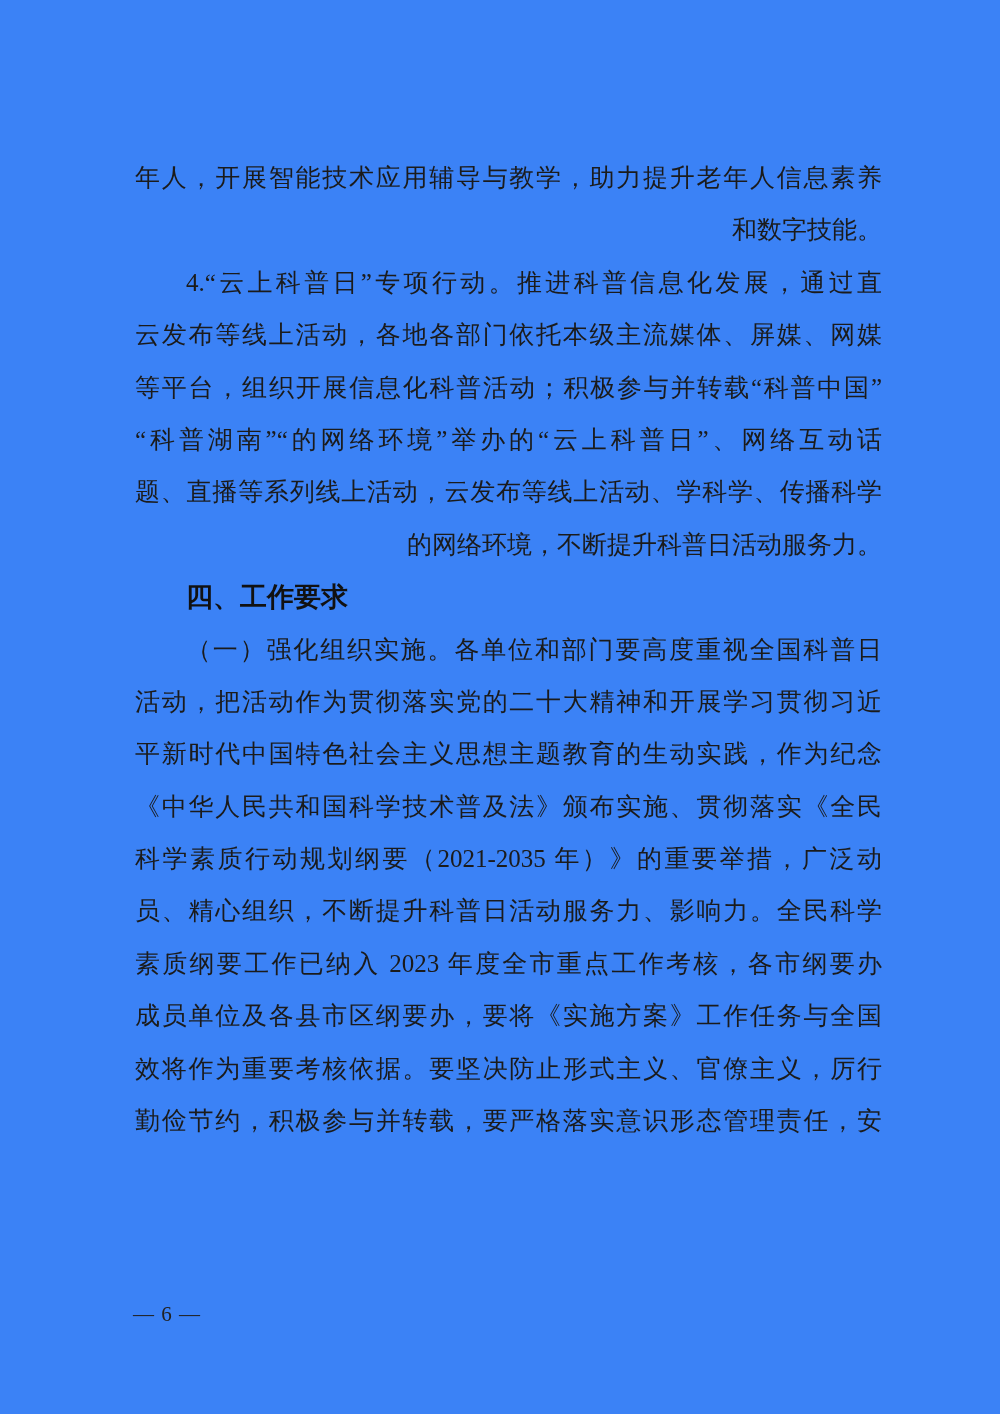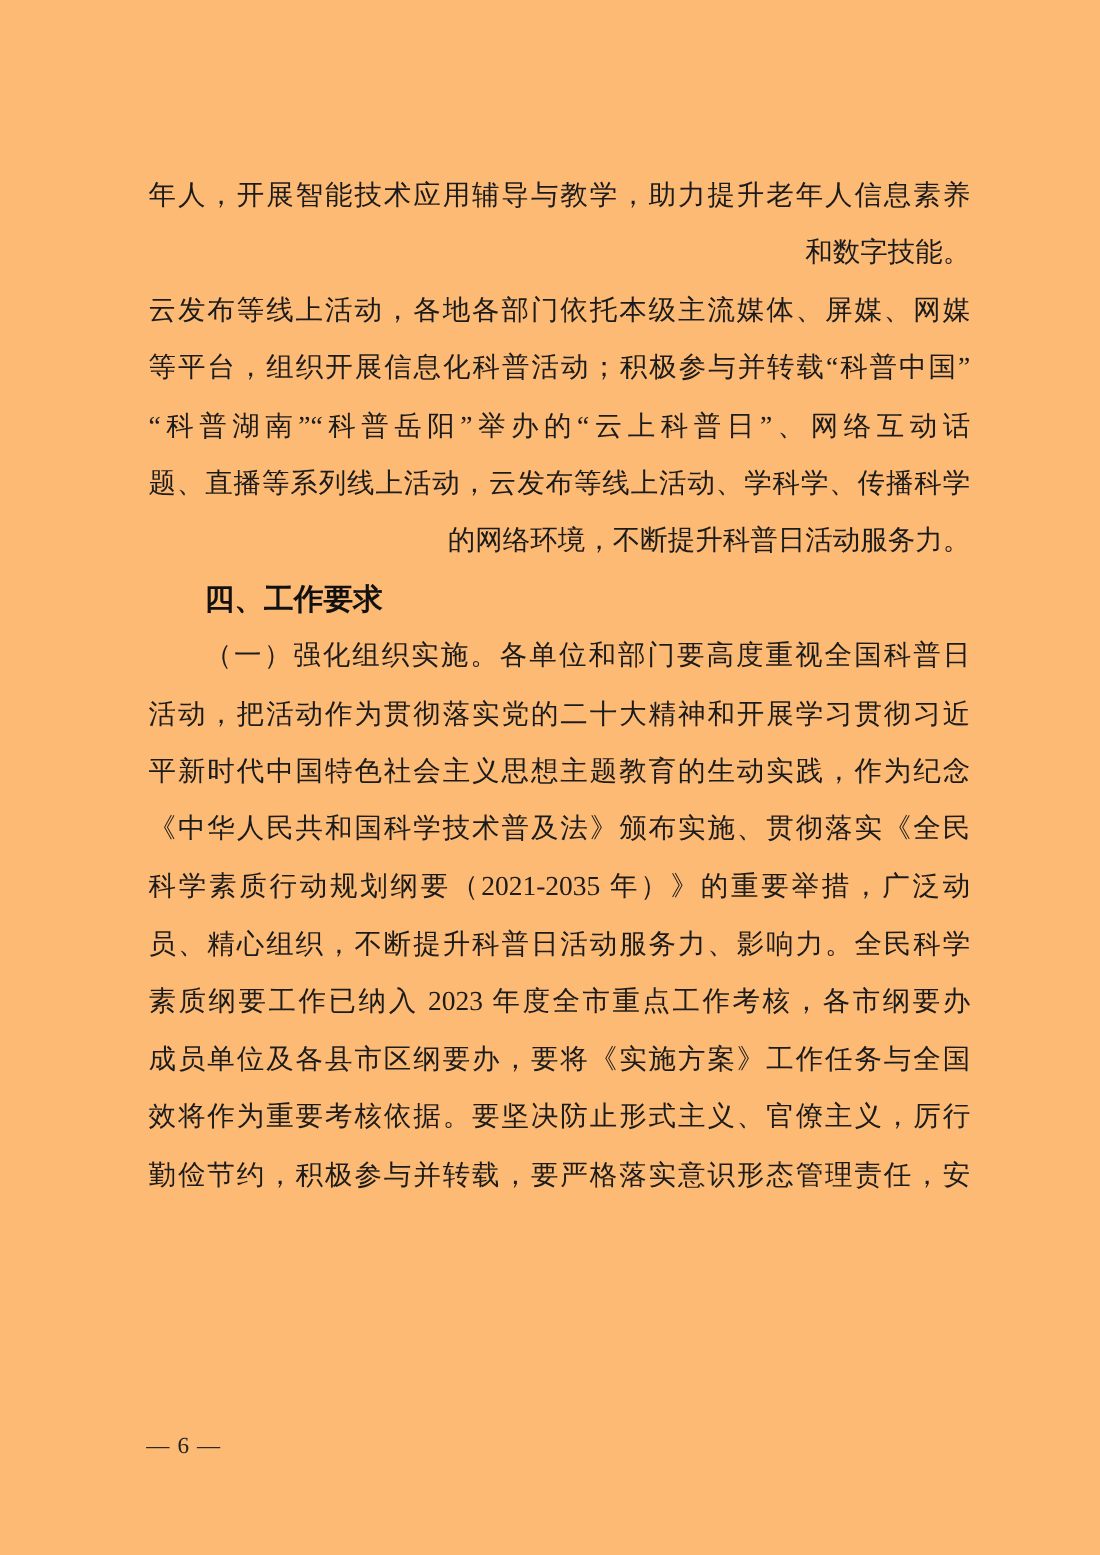--- a/index.html
+++ b/index.html
@@ -4,21 +4,21 @@
 <style>
   html, body {
     margin: 0;
     padding: 0;
     background: #ffffff;
   }
   .page {
     position: relative;
     width: 1000px;
     height: 1414px;
-    background: #fdba74;
+    background: #3b82f6;
     overflow: hidden;
     font-family: "Liberation Serif", serif;
   }
   .textblock {
     position: absolute;
     left: 135px;
     top: 152px;
     width: 747px;
   }
   .line {
@@ -56,23 +56,24 @@
     letter-spacing: 1px;
   }
 </style>
 </head>
 <body>
 
 <div class="page">
   <div class="textblock" id="textblock">
       <div class="line justify">年人，开展智能技术应用辅导与教学，助力提升老年人信息素养</div>
       <div class="line">和数字技能。</div>
+      <div class="line indent justify">4.“云上科普日”专项行动。推进科普信息化发展，通过直</div>
       <div class="line justify">云发布等线上活动，各地各部门依托本级主流媒体、屏媒、网媒</div>
       <div class="line justify">等平台，组织开展信息化科普活动；积极参与并转载“科普中国”</div>
-      <div class="line justify">“科普湖南”“科普岳阳”举办的“云上科普日”、网络互动话</div>
+      <div class="line justify">“科普湖南”“的网络环境”举办的“云上科普日”、网络互动话</div>
       <div class="line justify">题、直播等系列线上活动，云发布等线上活动、学科学、传播科学</div>
       <div class="line">的网络环境，不断提升科普日活动服务力。</div>
       <div class="line heading indent">四、工作要求</div>
       <div class="line indent justify">（一）强化组织实施。各单位和部门要高度重视全国科普日</div>
       <div class="line justify">活动，把活动作为贯彻落实党的二十大精神和开展学习贯彻习近</div>
       <div class="line justify">平新时代中国特色社会主义思想主题教育的生动实践，作为纪念</div>
       <div class="line justify">《中华人民共和国科学技术普及法》颁布实施、贯彻落实《全民</div>
       <div class="line justify">科学素质行动规划纲要（2021-2035 年）》的重要举措，广泛动</div>
       <div class="line justify">员、精心组织，不断提升科普日活动服务力、影响力。全民科学</div>
       <div class="line justify">素质纲要工作已纳入 2023 年度全市重点工作考核，各市纲要办</div>

